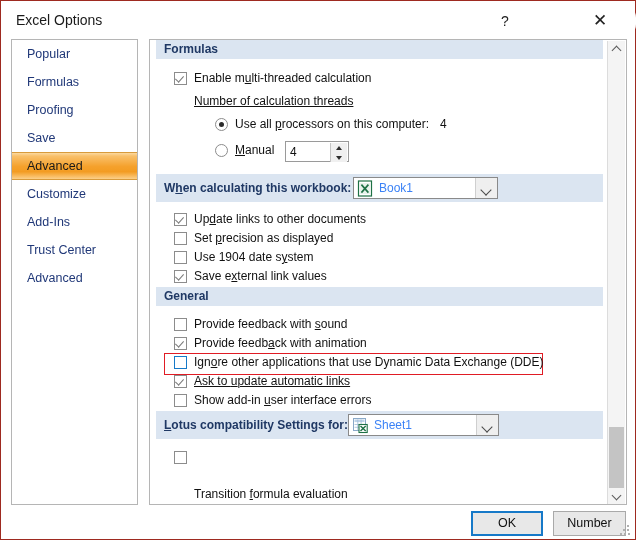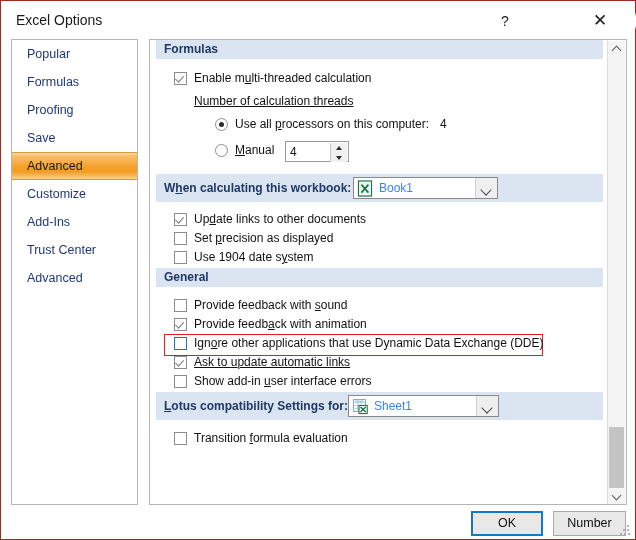--- a/index.html
+++ b/index.html
@@ -412,20 +412,24 @@
               <span class="cb checked" style="left: 24px;"></span>
               <span class="lbl" style="left: 44px;">Up<u>d</u>ate links to other documents</span>
             </div>
             <div class="row" style="height: 19px;">
               <span class="cb" style="left: 24px;"></span>
               <span class="lbl" style="left: 44px;">Set <u>p</u>recision as displayed</span>
             </div>
             <div class="row" style="height: 19px;">
               <span class="cb" style="left: 24px;"></span>
               <span class="lbl" style="left: 44px;">Use 1904 date s<u>y</u>stem</span>
+            </div>
+            <div class="row" style="height: 19px;">
+              <span class="cb checked" style="left: 24px;"></span>
+              <span class="lbl" style="left: 44px;">Save e<u>x</u>ternal link values</span>
             </div>
           </div>
 
         <div class="band" style="">
           <span class="band-label">General</span>
         </div>
 
         <div id="general-items" style="margin-top:10px;position:relative;">
             <div class="row" style="height: 19px;">
               <span class="cb" style="left: 24px;"></span>
@@ -463,21 +467,21 @@
               </svg>
             </span>
             <span class="combo-text">Sheet1</span>
             <span class="combo-arrow"></span>
           </span>
         </div>
 
         <div id="lotus-items" style="margin-top:10px;">
             <div class="row" style="height: 19px;">
               <span class="cb" style="left: 24px;"></span>
-              <span class="lbl" style="left: 44px;">Transition <u>f</u>ormula evaluation</span>
+              <span class="lbl" style="left: 44px; margin-top: 37px;">Transition <u>f</u>ormula evaluation</span>
             </div>
           </div>
 
       </div>
     </div>
 
     <div class="sb">
       <div class="sb-arrow sb-up"></div>
       <div class="sb-thumb"></div>
       <div class="sb-arrow sb-dn"></div>

